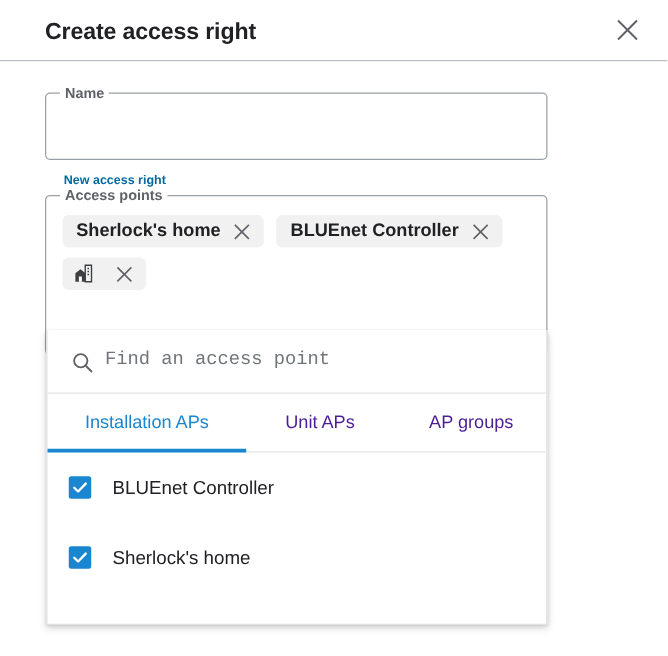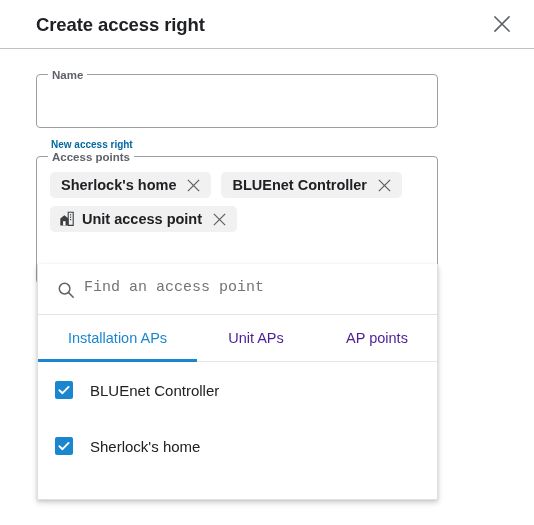--- a/index.html
+++ b/index.html
@@ -296,21 +296,20 @@
       <span class="chip-icon">
         <svg width="16" height="16" viewBox="0 0 16 16" aria-hidden="true">
           <path d="M9.2 1.2 L14.2 1.2 L14.2 14.4 L9.2 14.4 Z" fill="none" stroke="#3c4043" stroke-width="1.1"></path>
           <rect x="11" y="3.2" width="1.2" height="1.2" fill="#3c4043"></rect>
           <rect x="11" y="5.6" width="1.2" height="1.2" fill="#3c4043"></rect>
           <rect x="11" y="8" width="1.2" height="1.2" fill="#3c4043"></rect>
           <path d="M1.3 14.4 L1.3 7.6 L5.4 4.3 L9.4 7.6 L9.4 14.4 Z" fill="#3c4043"></path>
           <rect x="4.1" y="10.2" width="2.4" height="4.2" fill="#ffffff"></rect>
         </svg>
       </span>
-      <span class="chip-label">Unit access point</span>
       <span class="chip-remove">
         <svg width="15" height="15" viewBox="0 0 16 16" aria-hidden="true">
           <path d="M2.5 2.5 L13.5 13.5 M13.5 2.5 L2.5 13.5" stroke="#5f6368" stroke-width="1.4" fill="none" stroke-linecap="square"></path>
         </svg>
       </span>
     </span>
 
   </div>
 </div>
 
@@ -327,21 +326,21 @@
   </div>
 
   <div class="tabs">
     <div class="tab tab-installation active">
       <span>Installation APs</span>
     </div>
     <div class="tab tab-unit">
       <span>Unit APs</span>
     </div>
     <div class="tab tab-groups">
-      <span>AP points</span>
+      <span>AP groups</span>
     </div>
     <div class="tab-underline"></div>
   </div>
 
   <div class="option-list">
 
     <div class="option-row">
       <span class="checkbox">
         <svg width="14" height="14" viewBox="0 0 14 14" aria-hidden="true">
           <path d="M2.4 7.2 L5.5 10.2 L11.6 3.9" fill="none" stroke="#ffffff" stroke-width="1.9" stroke-linecap="round" stroke-linejoin="round"></path>

